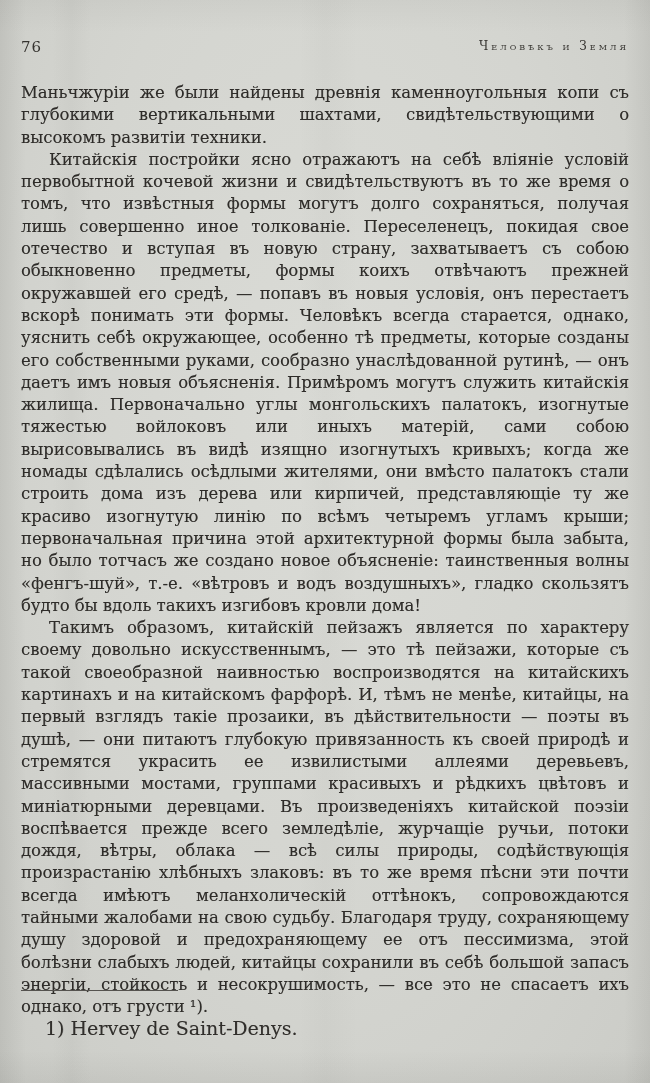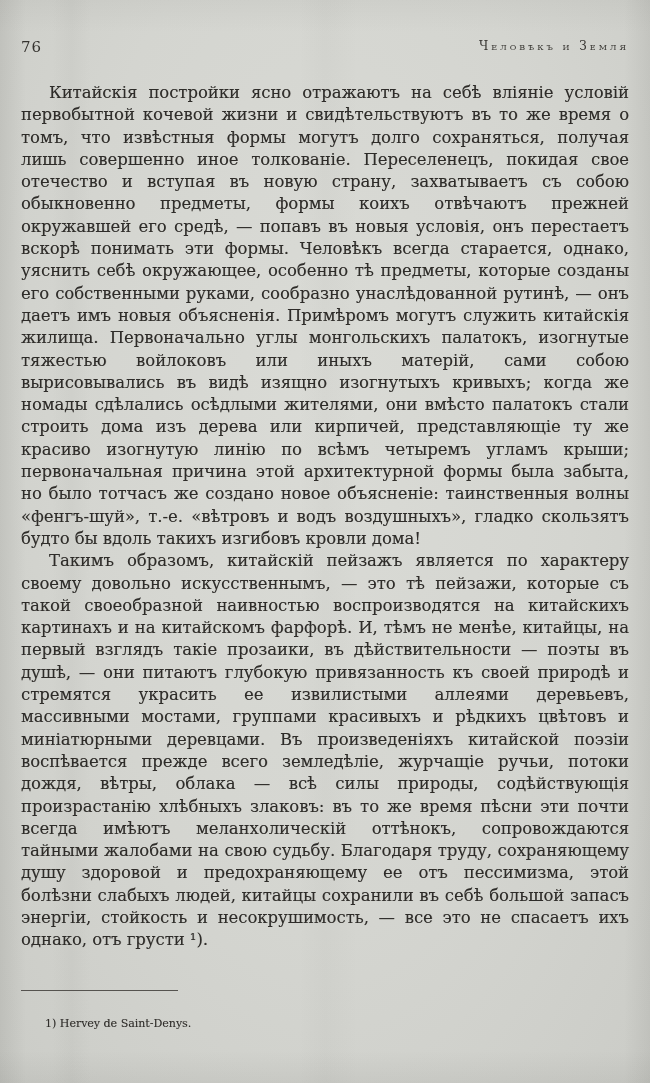--- a/index.html
+++ b/index.html
@@ -80,37 +80,38 @@
     top: 990px;
   }
   .fn-rule {
     width: 157px;
     height: 1px;
     background: #55534f;
   }
   .fn-text {
     margin: 26px 0 4px 0;
     padding-left: 24px;
-    font-size: 11px;
+    font-size: 19px;
     color: #302e2b;
     text-shadow: 0.3px 0.3px 0.5px rgba(45,43,40,0.3);
   }
 </style>
 </head>
 <body>
 
 <div class="page">
   <div class="inner">
 
     <div class="header">
       <span class="pagenum">76</span>
       <span class="running-title">Человѣкъ и Земля</span>
     </div>
 
     <div class="body-text">
+      <p class="noindent">Маньчжуріи же были найдены древнія каменноугольныя копи съ глубокими вертикальными шахтами, свидѣтельствующими о высокомъ развитіи техники.</p>
       <p>Китайскія постройки ясно отражаютъ на себѣ вліяніе условій первобытной кочевой жизни и свидѣтельствуютъ въ то же время о томъ, что извѣстныя формы могутъ долго сохраняться, получая лишь совершенно иное толкованіе. Переселенецъ, покидая свое отечество и вступая въ новую страну, захватываетъ съ собою обыкновенно предметы, формы коихъ отвѣчаютъ прежней окружавшей его средѣ, — попавъ въ новыя условія, онъ перестаетъ вскорѣ понимать эти формы. Человѣкъ всегда старается, однако, уяснить себѣ окружающее, особенно тѣ предметы, которые созданы его собственными руками, сообразно унаслѣдованной рутинѣ, — онъ даетъ имъ новыя объясненія. Примѣромъ могутъ служить китайскія жилища. Первоначально углы монгольскихъ палатокъ, изогнутые тяжестью войлоковъ или иныхъ матерій, сами собою вырисовывались въ видѣ изящно изогнутыхъ кривыхъ; когда же номады сдѣлались осѣдлыми жителями, они вмѣсто палатокъ стали строить дома изъ дерева или кирпичей, представляющіе ту же красиво изогнутую линію по всѣмъ четыремъ угламъ крыши; первоначальная причина этой архитектурной формы была забыта, но было тотчасъ же создано новое объясненіе: таинственныя волны «фенгъ-шуй», т.-е. «вѣтровъ и водъ воздушныхъ», гладко скользятъ будто бы вдоль такихъ изгибовъ кровли дома!</p>
       <p>Такимъ образомъ, китайскій пейзажъ является по характеру своему довольно искусственнымъ, — это тѣ пейзажи, которые съ такой своеобразной наивностью воспроизводятся на китайскихъ картинахъ и на китайскомъ фарфорѣ. И, тѣмъ не менѣе, китайцы, на первый взглядъ такіе прозаики, въ дѣйствительности — поэты въ душѣ, — они питаютъ глубокую привязанность къ своей природѣ и стремятся украсить ее извилистыми аллеями деревьевъ, массивными мостами, группами красивыхъ и рѣдкихъ цвѣтовъ и миніатюрными деревцами. Въ произведеніяхъ китайской поэзіи воспѣвается прежде всего земледѣліе, журчащіе ручьи, потоки дождя, вѣтры, облака — всѣ силы природы, содѣйствующія произрастанію хлѣбныхъ злаковъ: въ то же время пѣсни эти почти всегда имѣютъ меланхолическій оттѣнокъ, сопровождаются тайными жалобами на свою судьбу. Благодаря труду, сохраняющему душу здоровой и предохраняющему ее отъ пессимизма, этой болѣзни слабыхъ людей, китайцы сохранили въ себѣ большой запасъ энергіи, стойкость и несокрушимость, — все это не спасаетъ ихъ однако, отъ грусти ¹).</p>
     </div>
 
   </div>
 
   <div class="footnote">
     <div class="fn-rule"></div>
     <p class="fn-text">1) Hervey de Saint-Denys.</p>
   </div>

